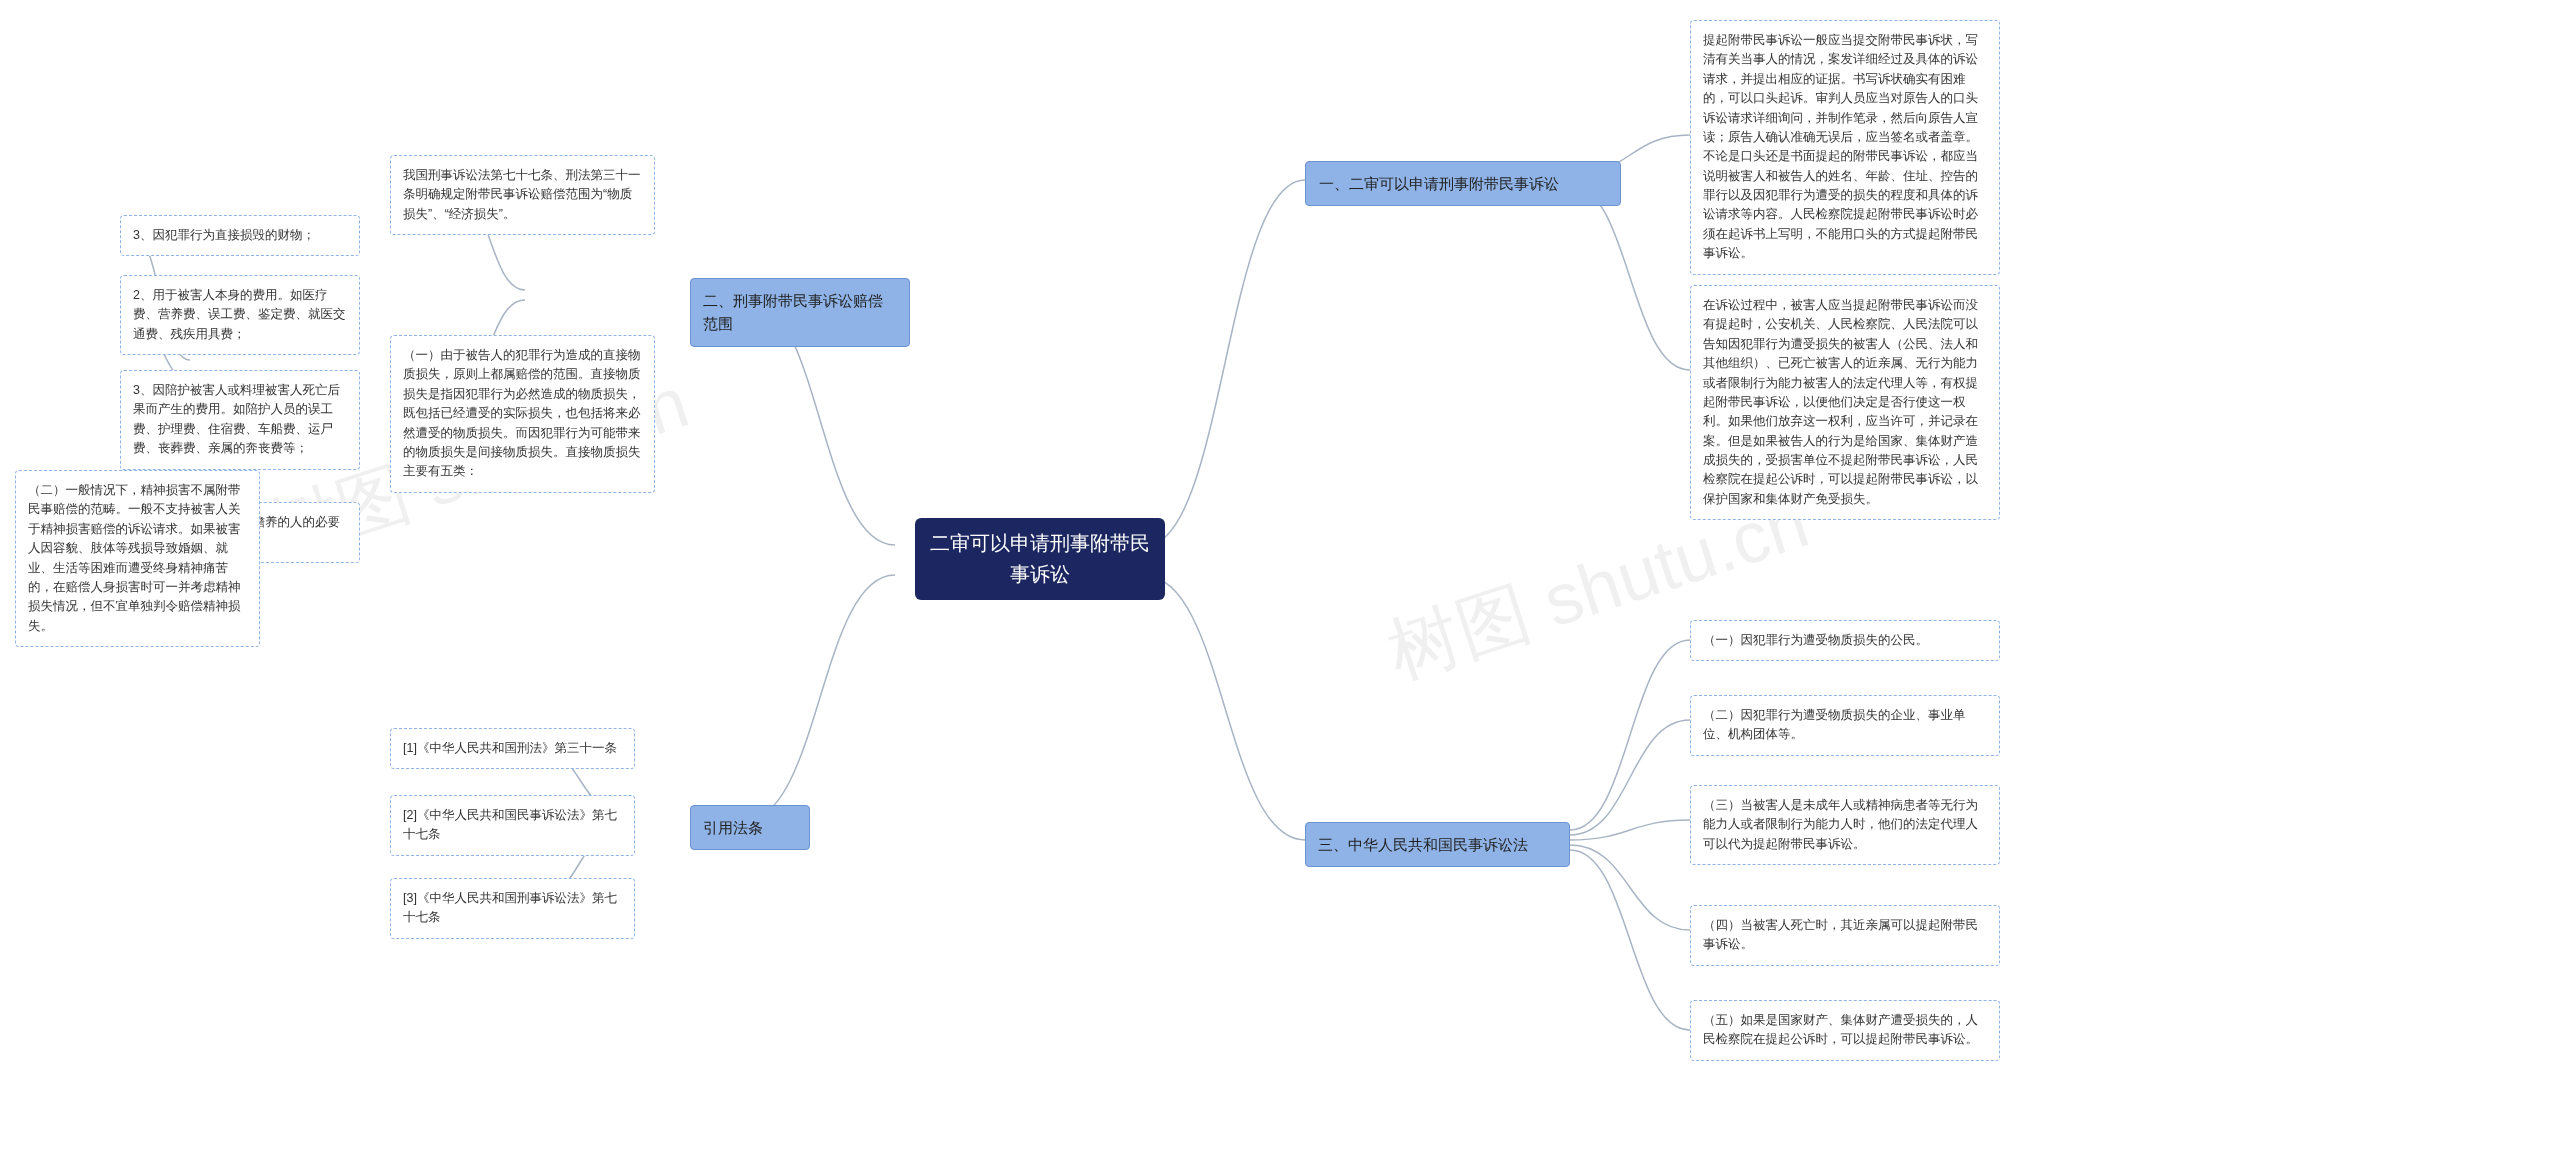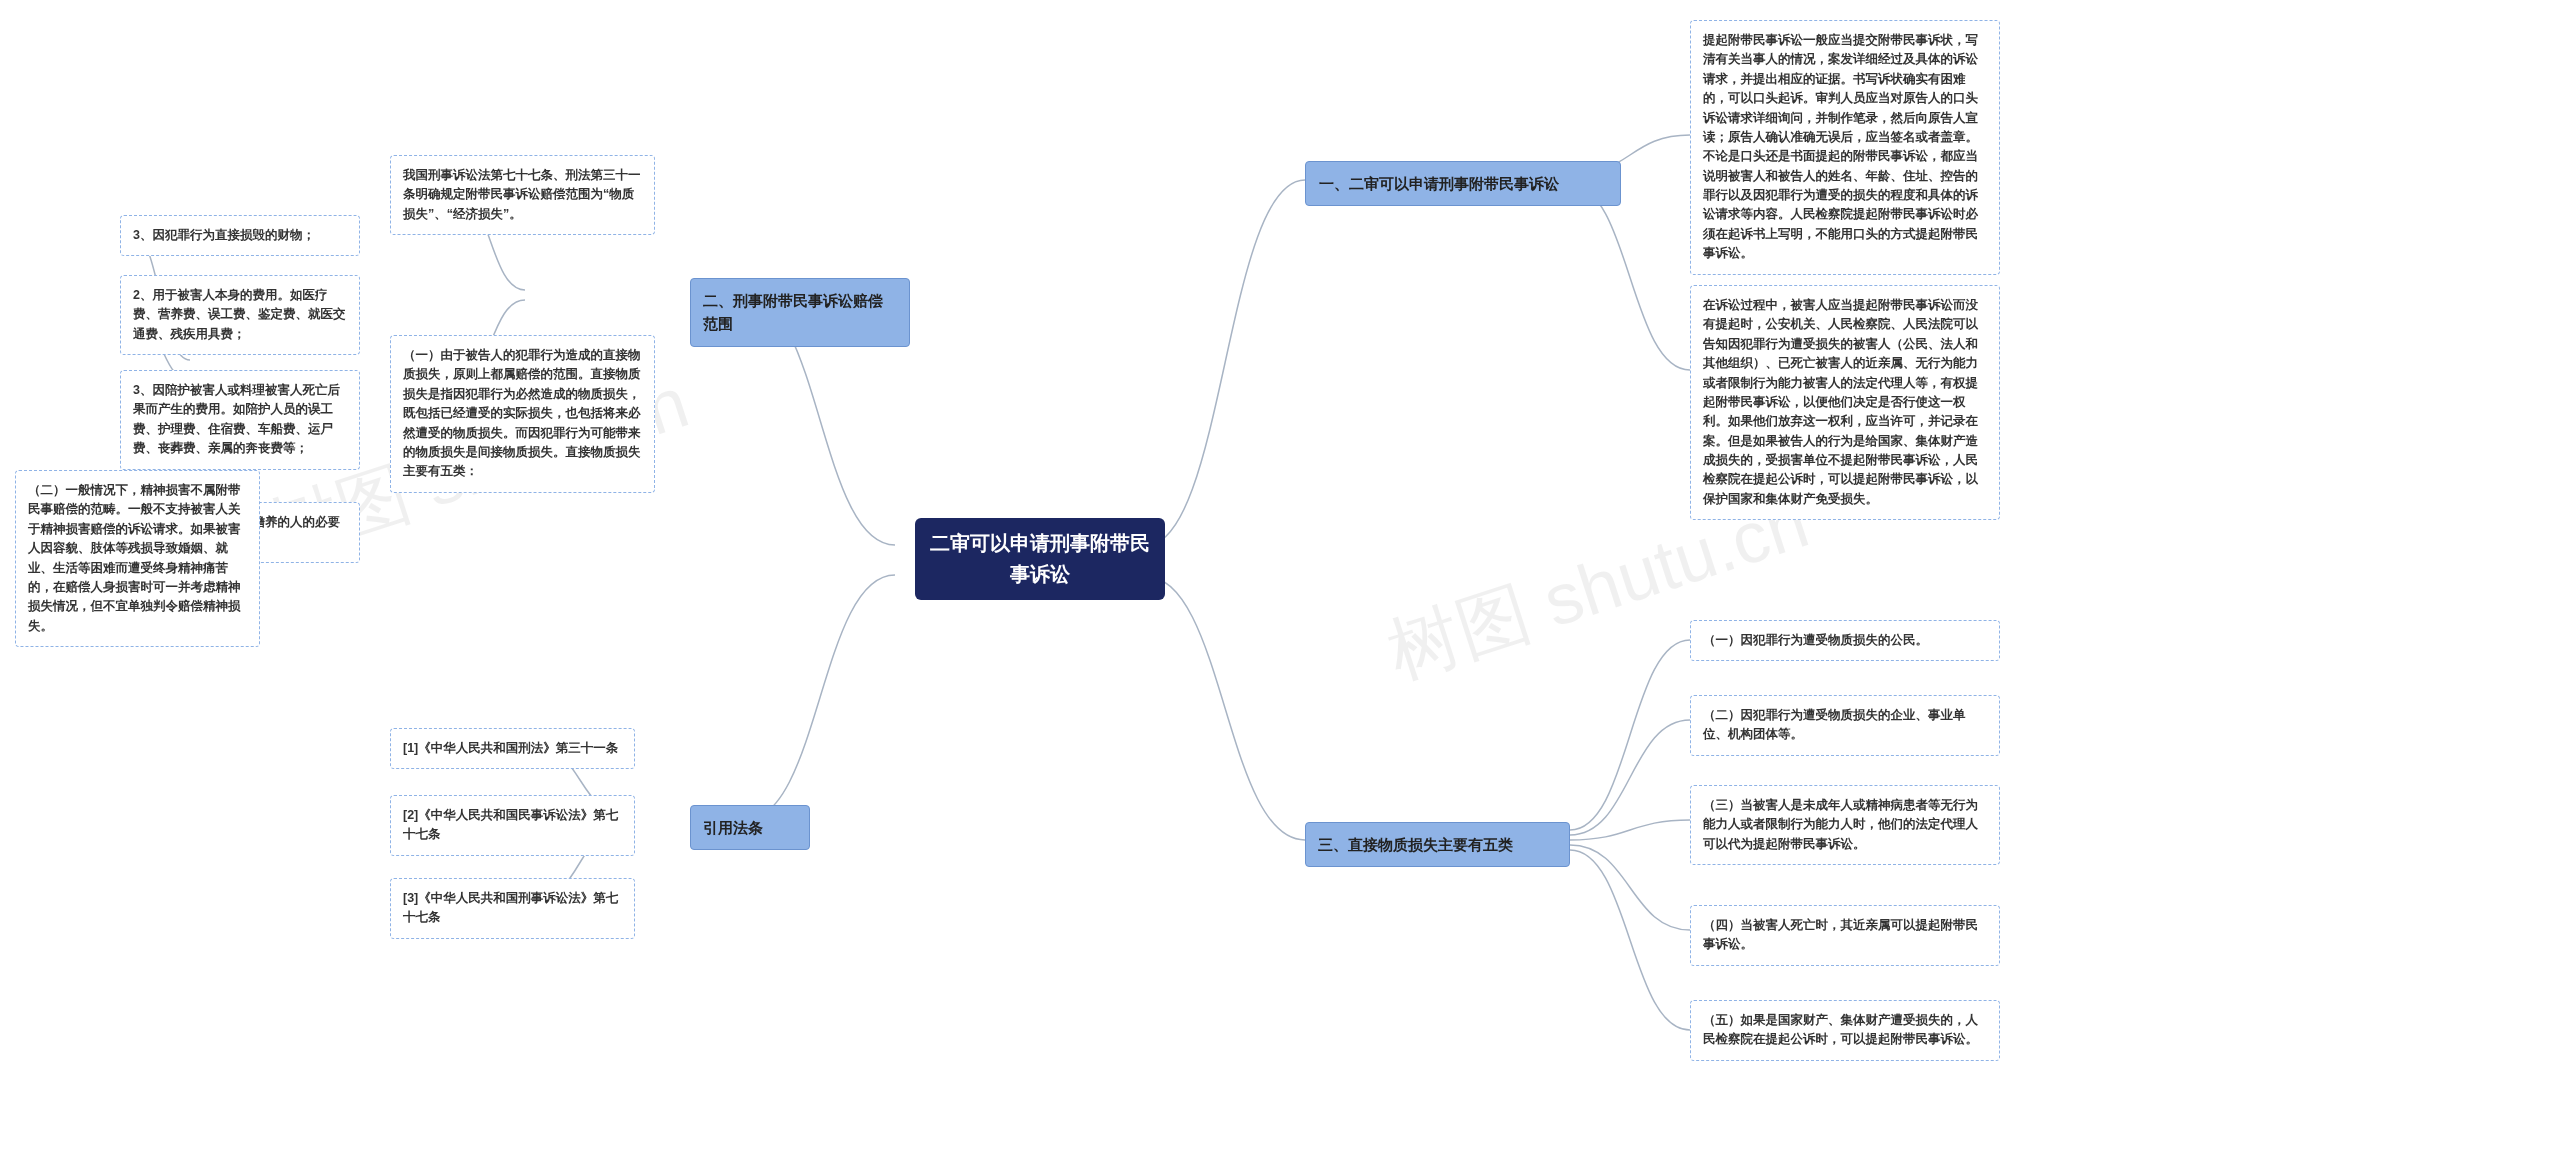--- a/index.html
+++ b/index.html
@@ -1,18 +1,18 @@
 <!DOCTYPE html>
 <html><head>
 <meta charset="utf-8">
 <style>
   html,body{margin:0;padding:0;background:#fff;font-family:"Microsoft YaHei","PingFang SC",sans-serif;font-size:13px;color:#333;}
   .canvas{position:relative;width:2560px;height:1152px;overflow:hidden;}
   .wm{position:absolute;font-size:72px;color:rgba(0,0,0,0.06);transform:rotate(-18deg);pointer-events:none;white-space:nowrap;font-weight:300;}
-  .node{position:absolute;box-sizing:border-box;padding:10px 12px;line-height:1.55;font-weight:bold;}
+  .node{position:absolute;box-sizing:border-box;padding:10px 12px;line-height:1.55;}
   .center{background:#1c2761;color:#fff;font-size:20px;text-align:center;border-radius:6px;display:flex;align-items:center;justify-content:center;}
   .branch{background:#8fb3e6;border:1px solid #6b93cf;border-radius:4px;font-size:15px;color:#222;}
   .leaf{background:#fff;border:1.5px dashed #8fb3e6;border-radius:4px;font-size:12.5px;color:#333;}
   svg.links{position:absolute;left:0;top:0;width:2560px;height:1152px;pointer-events:none;}
   svg.links path{stroke:#a8b4c4;stroke-width:1.5;fill:none;}
 </style>
 </head>
 <body>
 
 <div class="canvas" data-name="mindmap-canvas">
@@ -63,21 +63,21 @@
     <span data-name="branch-1-title">一、二审可以申请刑事附带民事诉讼</span>
   </div>
   <div class="node leaf" style="left:1690px;top:20px;width:310px;" data-name="leaf-b1-1">
     <span data-name="leaf-b1-1-text">提起附带民事诉讼一般应当提交附带民事诉状，写清有关当事人的情况，案发详细经过及具体的诉讼请求，并提出相应的证据。书写诉状确实有困难的，可以口头起诉。审判人员应当对原告人的口头诉讼请求详细询问，并制作笔录，然后向原告人宣读；原告人确认准确无误后，应当签名或者盖章。不论是口头还是书面提起的附带民事诉讼，都应当说明被害人和被告人的姓名、年龄、住址、控告的罪行以及因犯罪行为遭受的损失的程度和具体的诉讼请求等内容。人民检察院提起附带民事诉讼时必须在起诉书上写明，不能用口头的方式提起附带民事诉讼。</span>
   </div>
   <div class="node leaf" style="left:1690px;top:285px;width:310px;" data-name="leaf-b1-2">
     <span data-name="leaf-b1-2-text">在诉讼过程中，被害人应当提起附带民事诉讼而没有提起时，公安机关、人民检察院、人民法院可以告知因犯罪行为遭受损失的被害人（公民、法人和其他组织）、已死亡被害人的近亲属、无行为能力或者限制行为能力被害人的法定代理人等，有权提起附带民事诉讼，以便他们决定是否行使这一权利。如果他们放弃这一权利，应当许可，并记录在案。但是如果被告人的行为是给国家、集体财产造成损失的，受损害单位不提起附带民事诉讼，人民检察院在提起公诉时，可以提起附带民事诉讼，以保护国家和集体财产免受损失。</span>
   </div>
 
   <div class="node branch" style="left:1305px;top:822px;width:265px;" data-name="branch-section-3">
-    <span data-name="branch-3-title">三、直接物质损失主要有五类</span>
+    <span data-name="branch-3-title">三、中华人民共和国民事诉讼法</span>
   </div>
   <div class="node leaf" style="left:1690px;top:620px;width:310px;" data-name="leaf-b3-1">
     <span data-name="leaf-b3-1-text">（一）因犯罪行为遭受物质损失的公民。</span>
   </div>
   <div class="node leaf" style="left:1690px;top:695px;width:310px;" data-name="leaf-b3-2">
     <span data-name="leaf-b3-2-text">（二）因犯罪行为遭受物质损失的企业、事业单位、机构团体等。</span>
   </div>
   <div class="node leaf" style="left:1690px;top:785px;width:310px;" data-name="leaf-b3-3">
     <span data-name="leaf-b3-3-text">（三）当被害人是未成年人或精神病患者等无行为能力人或者限制行为能力人时，他们的法定代理人可以代为提起附带民事诉讼。</span>
   </div>

